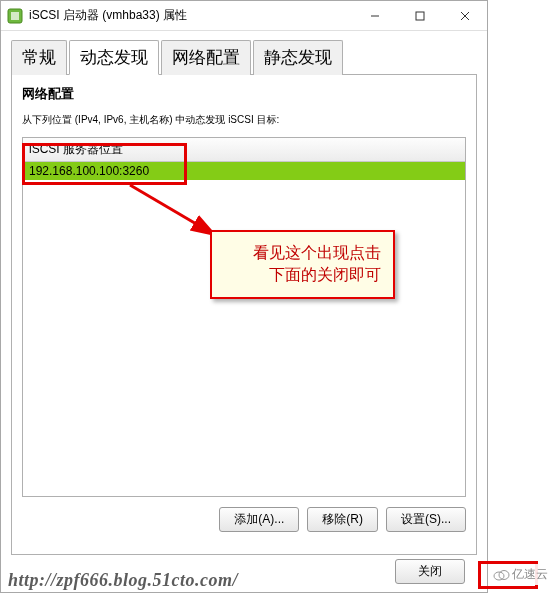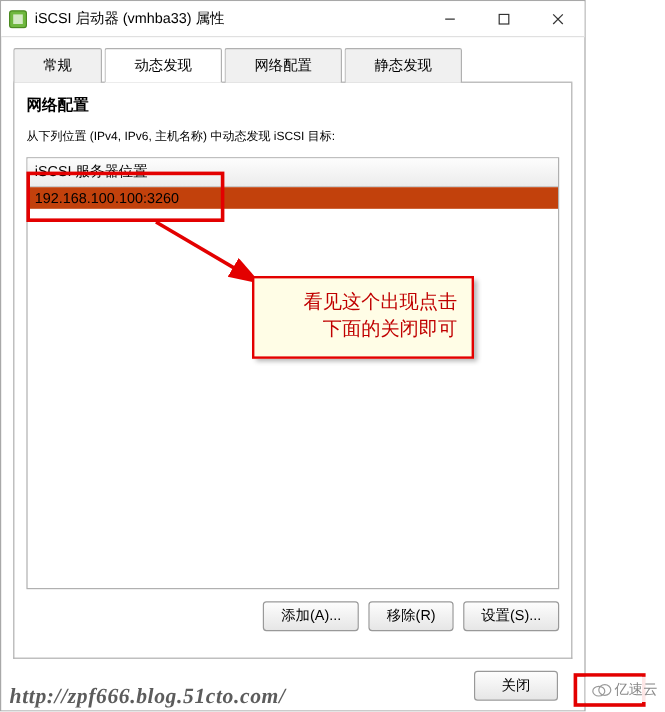--- a/index.html
+++ b/index.html
@@ -45,27 +45,27 @@
     }
     .content {
       padding: 8px 10px;
     }
     .tabs {
       display: flex;
       border-bottom: 1px solid #b0b0b0;
       position: relative;
     }
     .tab {
-      padding: 5px 24px;
+      padding: 5px 10px;
       border: 1px solid #b0b0b0;
       border-bottom: none;
       background: #f0f0f0;
       margin-right: 2px;
       border-radius: 2px 2px 0 0;
-      font-size: 12px;
+      font-size: 17px;
       position: relative;
       top: 1px;
     }
     .tab.active {
       background: #fff;
       border-bottom: 1px solid #fff;
     }
     .tab-body {
       border: 1px solid #b0b0b0;
       border-top: none;
@@ -89,21 +89,21 @@
     }
     .table-header {
       background: linear-gradient(#fdfdfd, #ececec);
       border-bottom: 1px solid #c8c8c8;
       padding: 3px 6px;
       font-size: 12px;
     }
     .table-row {
       padding: 2px 6px;
       font-size: 12px;
-      background: #c2410c;
+      background: #84cc16;
     }
     .redbox-row {
       position: absolute;
       left: 22px; top: 143px;
       width: 165px; height: 42px;
       border: 3px solid #e30000;
       pointer-events: none;
     }
     .arrow-svg {
       position: absolute;

